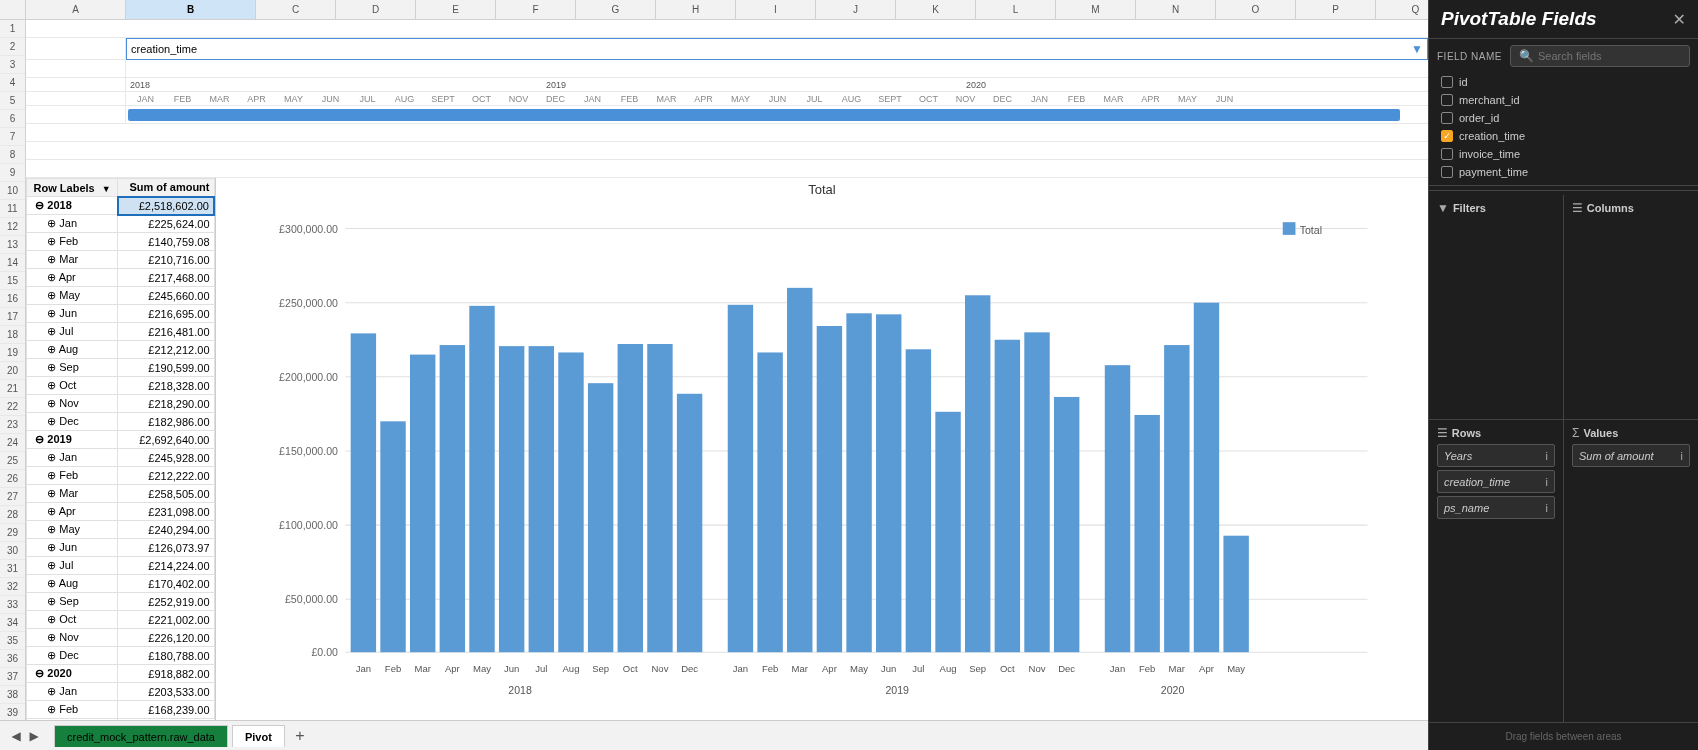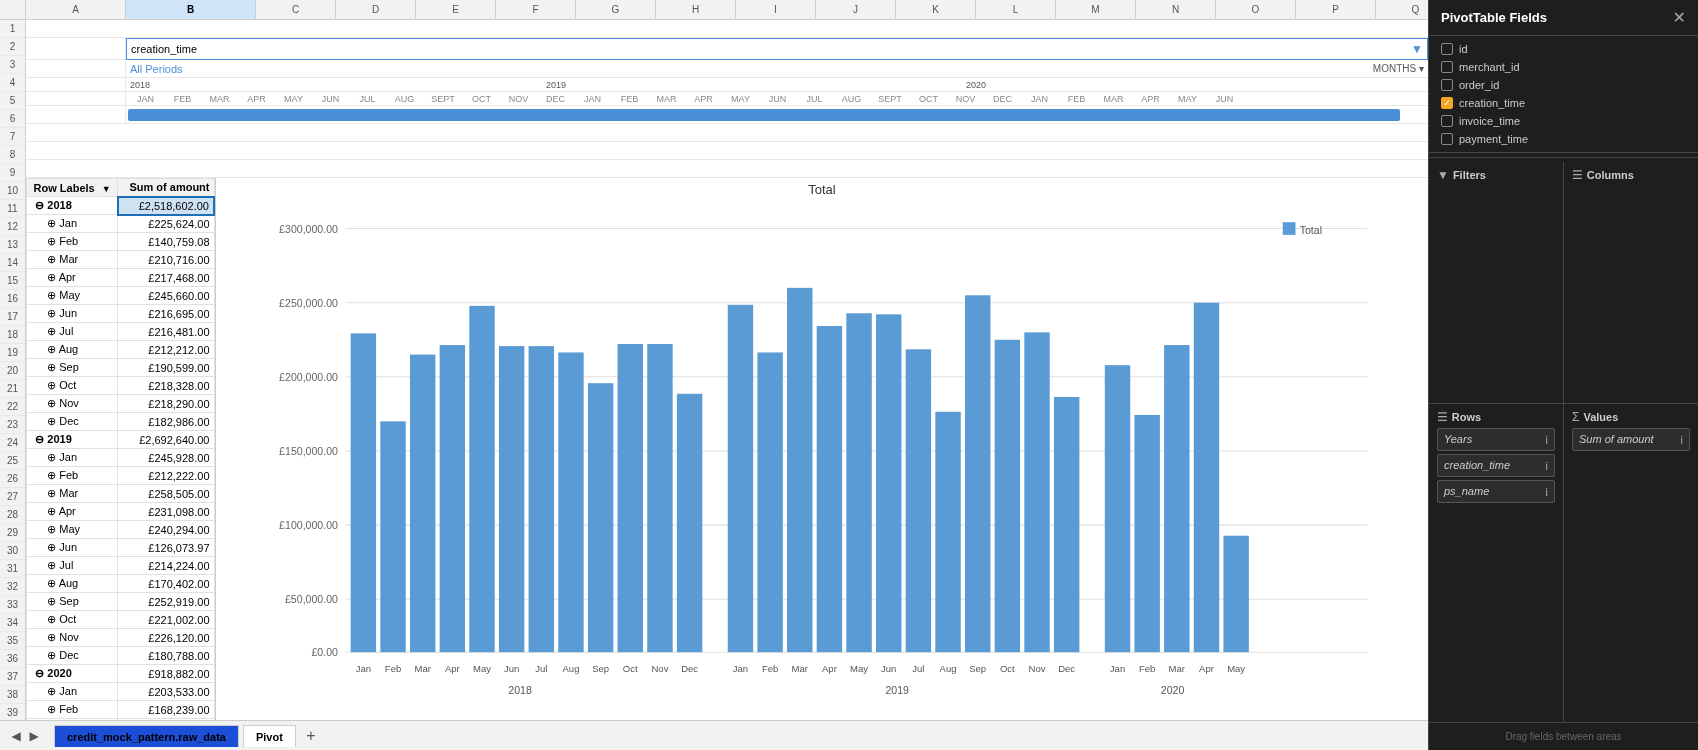--- a/index.html
+++ b/index.html
@@ -23,29 +23,29 @@
     .pivot-table td, .pivot-table th { border: 1px solid #e0e0e0; padding: 1px 4px; white-space: nowrap; height: 18px; }
     .pivot-table .row-label { padding-left: 8px; }
     .pivot-table .row-label-indent { padding-left: 20px; }
     .pivot-table .value-cell { text-align: right; background: #fff; }
     .pivot-table .header-row th { background: #f2f2f2; font-weight: bold; }
     .pivot-table .selected-cell { background: #cfe2f3 !important; border: 2px solid #1e6eba !important; }
     .chart-title { text-align: center; font-size: 13px; color: #333; padding: 4px; }
 
     
     .bottom-bar { height: 30px; background: #f2f2f2; border-top: 1px solid #ccc; display: flex; align-items: center; padding: 0 8px; gap: 4px; flex-shrink: 0; }
-    .sheet-tab { height: 22px; padding: 0 12px; background: #1d4ed8; border: 1px solid #ccc; border-bottom: none; font-size: 11px; cursor: pointer; line-height: 22px; font-weight: bold; }
+    .sheet-tab { height: 22px; padding: 0 12px; background: #15803d; border: 1px solid #ccc; border-bottom: none; font-size: 11px; cursor: pointer; line-height: 22px; }
     .sheet-tab.active { background: #fff; font-weight: bold; }
     .tab-add { width: 22px; height: 22px; text-align: center; line-height: 22px; cursor: pointer; font-size: 16px; color: #555; }
     .nav-arrows { display: flex; gap: 2px; margin-right: 8px; }
     .nav-arrow { width: 16px; height: 16px; text-align: center; line-height: 16px; cursor: pointer; font-size: 12px; color: #555; }
 
     
     .panel-header { display: flex; align-items: center; justify-content: space-between; padding: 8px 12px; border-bottom: 1px solid #444; }
-    .panel-title { font-size: 13px; font-weight: bold; color: #fff; }
+    .panel-title { font-size: 19px; font-weight: bold; color: #fff; font-style: italic; }
     .panel-close { color: #aaa; cursor: pointer; font-size: 16px; }
     .field-name-label { font-size: 10px; color: #aaa; padding: 6px 12px 2px; text-transform: uppercase; letter-spacing: 0.5px; }
     .search-fields { display: flex; align-items: center; background: #333; border: 1px solid #555; margin: 4px 12px; padding: 3px 8px; border-radius: 3px; }
     .search-icon { color: #aaa; font-size: 12px; margin-right: 4px; }
     .search-input { background: transparent; border: none; outline: none; color: #ccc; font-size: 11px; width: 100%; }
     .field-list { padding: 4px 0; border-bottom: 1px solid #444; max-height: 130px; overflow-y: auto; }
     .field-item { display: flex; align-items: center; padding: 3px 12px; gap: 6px; cursor: pointer; }
     .field-checkbox { width: 12px; height: 12px; border: 1px solid #888; border-radius: 2px; flex-shrink: 0; display: flex; align-items: center; justify-content: center; }
     .field-checkbox.checked { background: #f5a623; border-color: #f5a623; }
     .field-checkbox.checked::after { content: '✓'; font-size: 9px; color: #fff; }
@@ -148,24 +148,20 @@
         <div style="height:22px; border-bottom:1px solid #e8e8e8; display:flex; align-items:center; flex-shrink:0; background:#fff;">
           <div style="width:100px; height:22px; border-right:1px solid #e8e8e8;"></div>
           <div style="flex:1; display:flex; align-items:center; height:22px; border:1px solid #4a90d9; padding:0 4px; position:relative;">
             <span style="font-size:11px; color:#000; flex:1;">creation_time</span>
             <span style="color:#4a90d9; font-size:12px; cursor:pointer;">▼</span>
           </div>
         </div>
 
         <div style="height:18px; border-bottom:1px solid #e8e8e8; display:flex; align-items:center; flex-shrink:0;">
           <div style="width:100px; border-right:1px solid #e8e8e8; height:100%;"></div>
-          <div style="display:flex; align-items:center; justify-content:space-between; flex:1; padding:0 4px;">
-            <span style="color:#4a90d9; font-size:11px; cursor:pointer;">All Periods</span>
-            <span style="font-size:10px; color:#555; cursor:pointer;">MONTHS ▾</span>
-          </div>
         </div>
 
         <div style="height:14px; border-bottom:1px solid #e8e8e8; display:flex; align-items:center; flex-shrink:0;">
           <div style="width:100px; border-right:1px solid #e8e8e8; height:100%;"></div>
           <div style="flex:1; position:relative; height:100%; display:flex; align-items:center; padding:0 4px;">
             <span style="font-size:9px; color:#555; position:absolute; left:4px;">2018</span>
             <span style="font-size:9px; color:#555; position:absolute; left:420px;">2019</span>
             <span style="font-size:9px; color:#555; position:absolute; left:840px;">2020</span>
           </div>
         </div>
@@ -488,20 +484,27 @@
     </div>
   </div>
 
   <div class="right-panel">
 
     <div class="panel-header">
       <span class="panel-title">PivotTable Fields</span>
       <span class="panel-close">✕</span>
     </div>
 
+    <div style="display:flex; align-items:center; padding:6px 8px 2px; gap:8px;">
+      <span class="field-name-label" style="padding:0;">FIELD NAME</span>
+      <div class="search-fields" style="flex:1; margin:0;">
+        <span class="search-icon">🔍</span>
+        <input class="search-input" type="text" placeholder="Search fields" style="">
+      </div>
+    </div>
 
     <div class="field-list" id="field-list">
         <div class="field-item">
           <div class="field-checkbox"></div>
           <span class="field-name-text">id</span>
         </div>
         <div class="field-item">
           <div class="field-checkbox"></div>
           <span class="field-name-text">merchant_id</span>
         </div>

